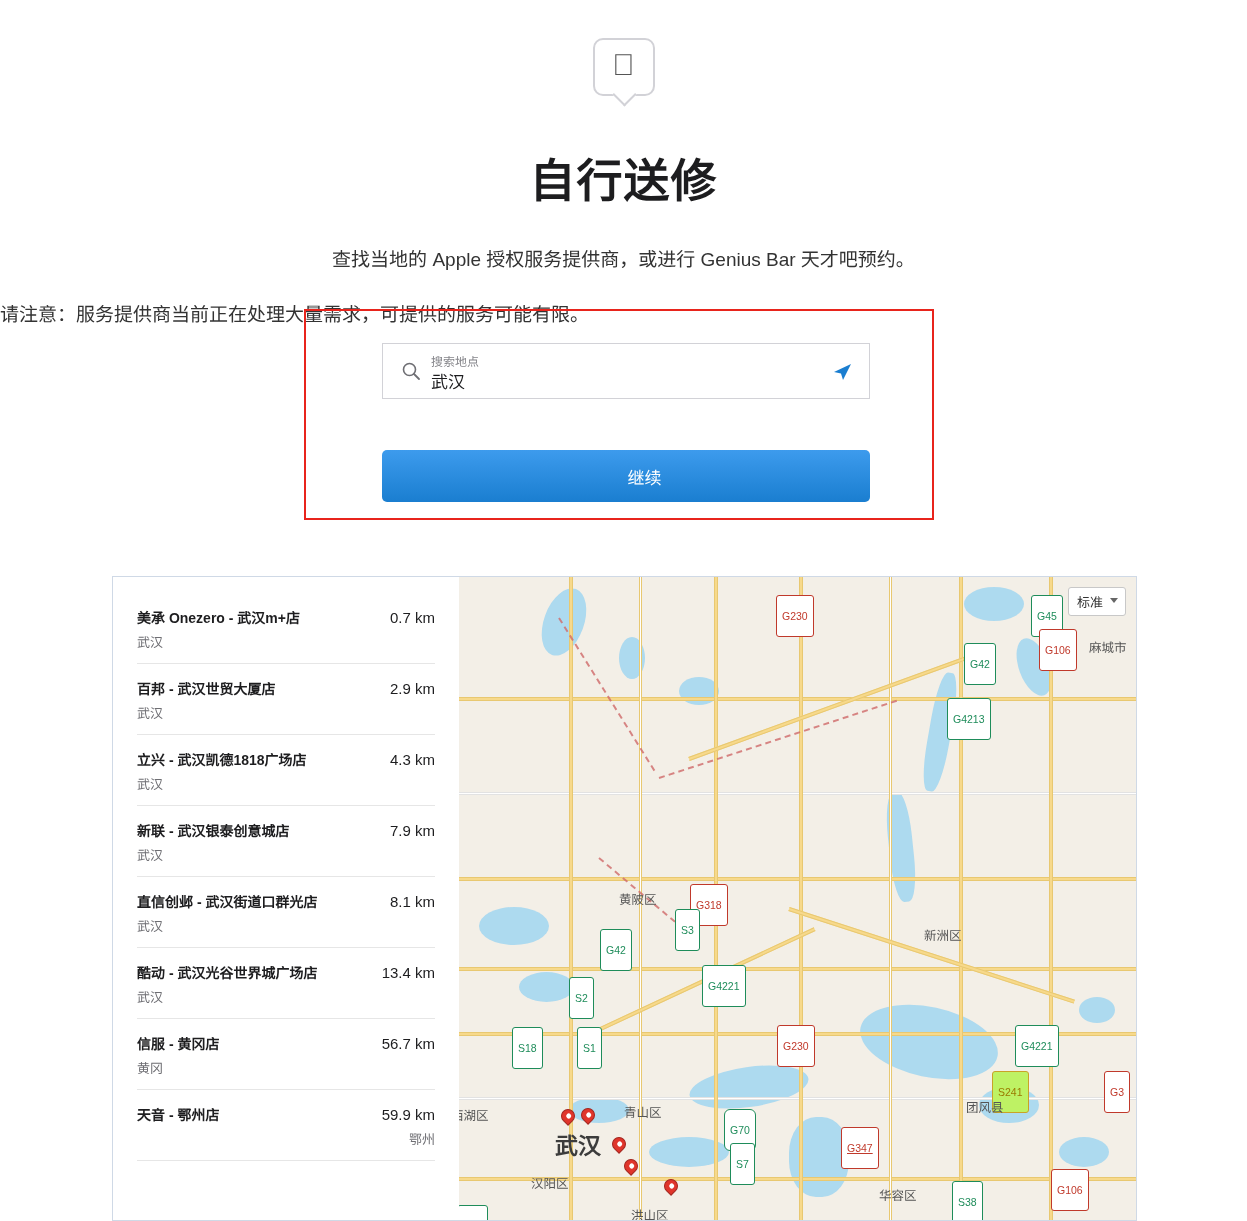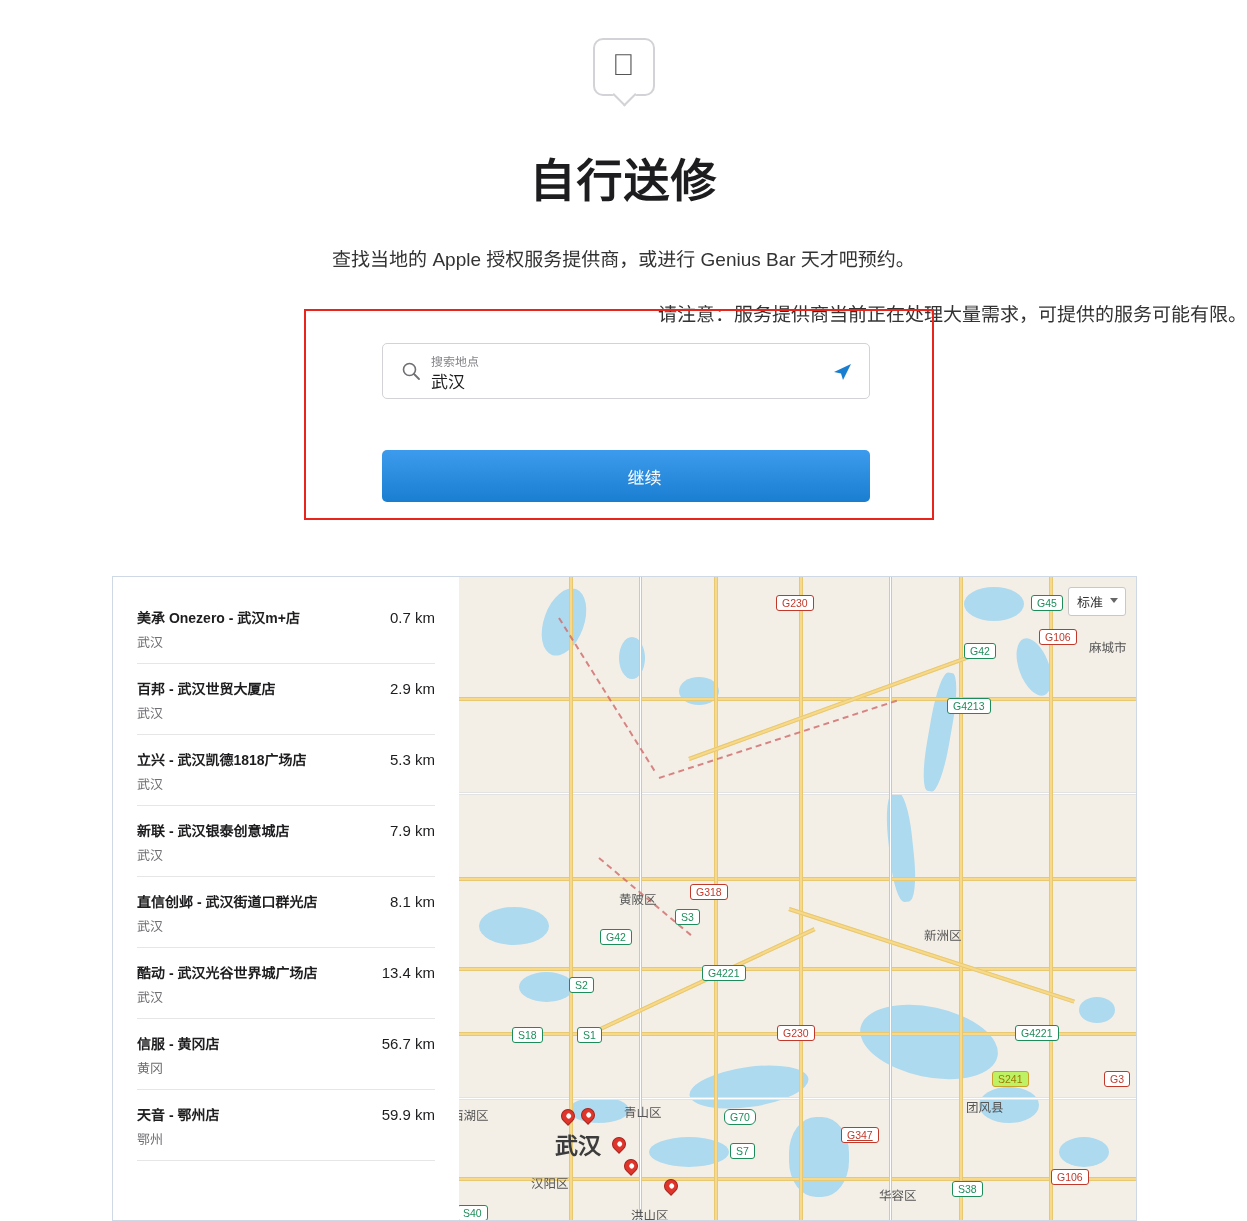--- a/index.html
+++ b/index.html
@@ -65,21 +65,21 @@
     margin: 48px 0 0 0;
     color: #1d1d1f;
   }
   .sub {
     text-align: center;
     font-size: 19px;
     color: #333;
     margin-top: 34px;
   }
   .note {
-    text-align: right;
+    text-align: left;
     font-size: 19px;
     color: #333;
     margin-top: 28px;
   }
 
   
   .search-block {
     position: absolute;
     left: 304px;
     top: 309px;
@@ -88,21 +88,21 @@
     border: 2px solid #e8241c;
     background: transparent;
   }
   .search-field {
     position: absolute;
     left: 76px;
     top: 32px;
     width: 488px;
     height: 56px;
     border: 1px solid #d2d2d7;
-    border-radius: 5px;
+    border-radius: 0;
     background: #fff;
   }
   .search-icon {
     position: absolute;
     left: 18px;
     top: 17px;
     width: 20px;
     height: 20px;
   }
   .search-icon svg { display: block; }
@@ -169,21 +169,21 @@
     padding: 16px 0 0 0;
     overflow: hidden;
   }
   .result-item {
     margin: 0 24px;
     padding: 14px 0 12px 0;
     border-bottom: 1px solid #e6e6e6;
     cursor: pointer;
     position: relative;
   }
-  .result-item:last-child { border-bottom: 1px solid #e6e6e6; }
+  .result-item:last-child { border-bottom: 1px solid #e6e6e6; text-align: right; }
   .result-row {
     display: flex;
     justify-content: space-between;
     align-items: baseline;
   }
   .result-name {
     font-size: 14px;
     font-weight: bold;
     color: #1d1d1f;
   }
@@ -217,21 +217,21 @@
   .road-w { background: #ffffff; border-color: #e2e2e2; }
   .road-dash {
     position: absolute;
     border-top: 2px dashed #d06a6a;
     opacity: .8;
   }
   .shield {
     position: absolute;
     font-size: 10.5px;
     color: #fff;
-    padding: 1px 5px;
+    padding: 14px 5px;
     border-radius: 3px;
     font-family: "Liberation Sans", "DejaVu Sans", sans-serif;
     white-space: nowrap;
   }
   .shield.red { background: #fff; color: #c0392b; border: 1px solid #c0392b; }
   .shield.green { background: #fff; color: #1e8c5a; border: 1px solid #1e8c5a; }
   .shield.yellow { background: #bef264; color: #9a7b00; border: 1px solid #c9a227; }
   .maplabel {
     position: absolute;
     font-size: 12.5px;
@@ -331,21 +331,21 @@
       <div class="result-item">
         <div class="result-row">
           <span class="result-name">百邦 - 武汉世贸大厦店</span>
           <span class="result-dist">2.9 km</span>
         </div>
         <div class="result-city">武汉</div>
       </div>
       <div class="result-item">
         <div class="result-row">
           <span class="result-name">立兴 - 武汉凯德1818广场店</span>
-          <span class="result-dist">5.3 km</span>
+          <span class="result-dist">4.3 km</span>
         </div>
         <div class="result-city">武汉</div>
       </div>
       <div class="result-item">
         <div class="result-row">
           <span class="result-name">新联 - 武汉银泰创意城店</span>
           <span class="result-dist">7.9 km</span>
         </div>
         <div class="result-city">武汉</div>
       </div>

